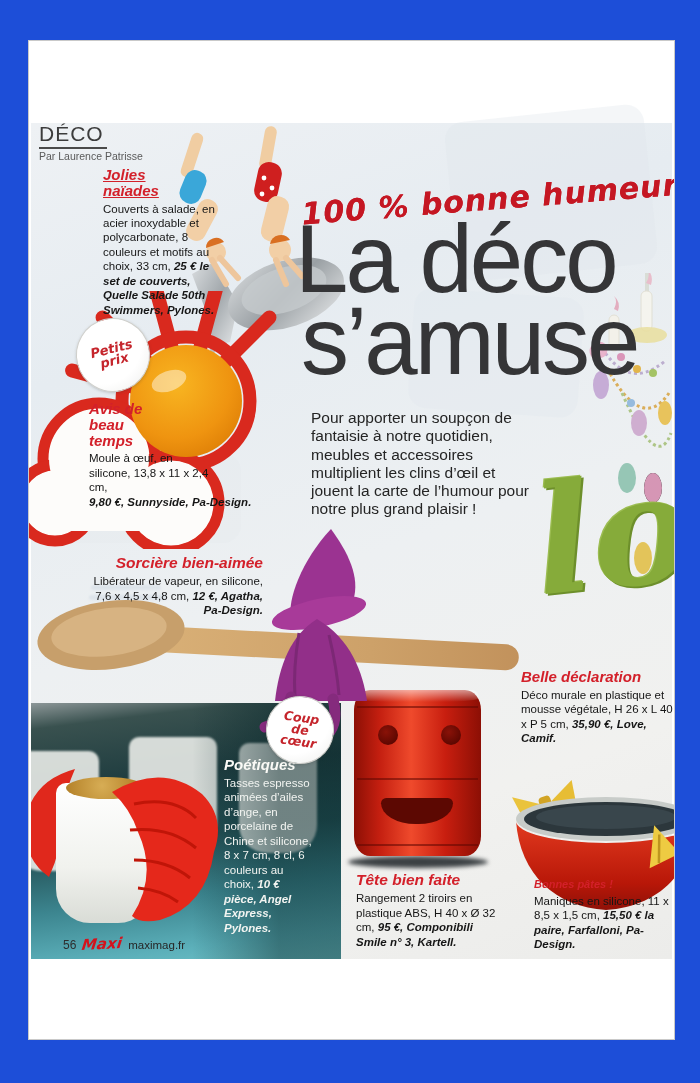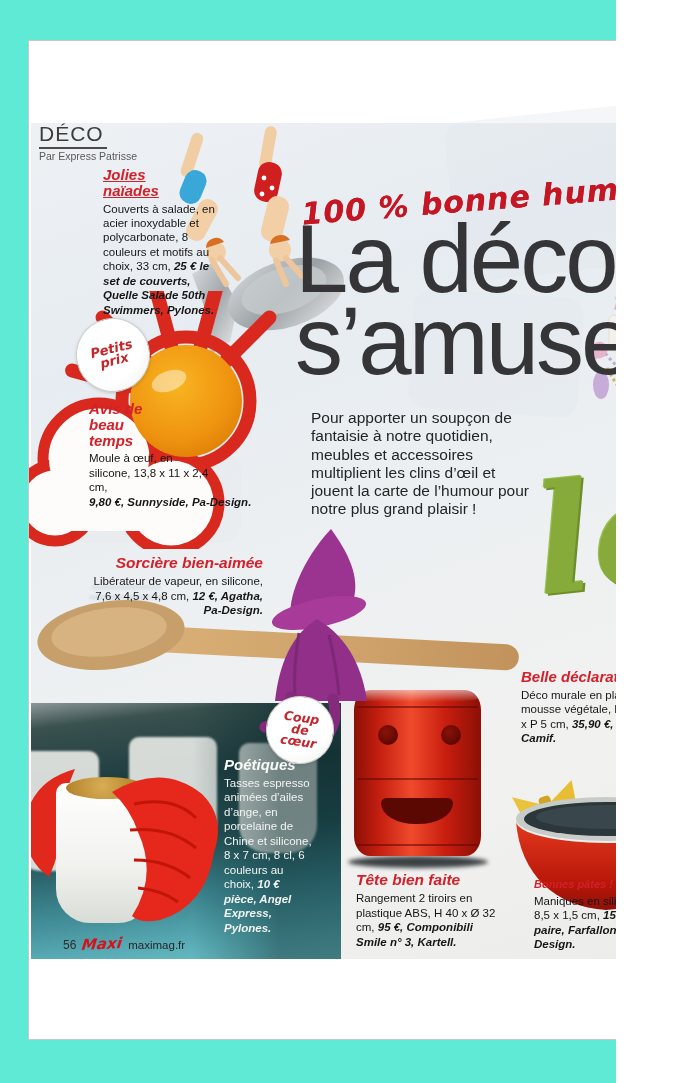--- a/index.html
+++ b/index.html
@@ -1,16 +1,16 @@
 <!DOCTYPE html>
 <html><head>
 <meta charset="utf-8">
 <style>
   html,body{margin:0;padding:0;background:#ffffff;}
-  .stage{position:relative;width:616px;height:1083px;background:#5eead4;overflow:hidden;
+  .stage{position:relative;width:700px;height:1083px;background:#1d4ed8;overflow:hidden;
          font-family:"Liberation Sans",sans-serif;}
   .page{position:absolute;left:28px;top:40px;width:645px;height:998px;background:#fff;
         border:1px solid #c9c9c9;overflow:hidden;}
   .abs{position:absolute;}
 
   
   .photo-bg{left:2px;top:82px;width:641px;height:836px;z-index:0;
     background:linear-gradient(160deg,#eef1f4 0%,#e6ecf1 25%,#edf0f2 52%,#f1f1ef 78%,#ececea 100%);}
   .blob{position:absolute;border-radius:18px;background:#dfe6ec;opacity:.35;}
   .smudge{position:absolute;background:#c6d1de;opacity:.38;border-radius:3px;filter:blur(1px);}
@@ -21,21 +21,21 @@
   .byline{left:10px;top:110px;font:400 10.5px/1 "Liberation Sans",sans-serif;color:#5a5a5a;z-index:6;}
 
   
   .tagline{left:272px;top:142px;width:420px;z-index:6;transform:rotate(-4.5deg);
     font:700 italic 30px/1 "DejaVu Sans",sans-serif;color:#c51723;letter-spacing:1px;
     text-shadow:0 0 .5px #c51723;}
 
   
   .headline{z-index:5;font:500 96px/1 "Liberation Sans",sans-serif;color:#353537;letter-spacing:-3px;}
   .hl1{left:266px;top:170px;}
-  .hl2{left:266px;top:252px;}
+  .hl2{left:272px;top:252px;}
 
   
   .intro{left:282px;top:368px;width:228px;z-index:6;
     font:500 15.5px/1.18 "Liberation Sans",sans-serif;color:#242424;}
 
   
   .cap{font:400 11.5px/1.26 "Liberation Sans",sans-serif;color:#161616;z-index:6;}
   .cap .price{font-style:italic;font-weight:700;}
   .ptitle{display:block;font:700 italic 15px/1.05 "Liberation Sans",sans-serif;color:#d3202a;
           margin:0 0 3px 0;}
@@ -95,21 +95,21 @@
     <div class="blob" style="left:420px;top:-10px;width:200px;height:160px;transform:rotate(-6deg);"></div>
     <div class="blob" style="left:380px;top:170px;width:170px;height:120px;transform:rotate(4deg);opacity:.28;"></div>
     <div class="blob" style="left:30px;top:330px;width:180px;height:90px;opacity:.2;"></div>
     <div class="smudge" style="left:60px;top:462px;width:70px;height:5px;"></div>
     <div class="smudge" style="left:58px;top:472px;width:78px;height:5px;"></div>
     <div class="smudge" style="left:62px;top:482px;width:64px;height:5px;"></div>
     <div class="smudge" style="left:60px;top:492px;width:72px;height:5px;"></div>
   </div>
 
   <div class="abs kicker">DÉCO</div>
-  <div class="abs byline">Par Express Patrisse</div>
+  <div class="abs byline">Par Laurence Patrisse</div>
 
   <svg class="abs" style="left:105px;top:85px;z-index:2;" width="220" height="245" viewBox="0 0 220 245">
     <defs>
       <linearGradient id="steel" x1="0" y1="0" x2="1" y2="1">
         <stop offset="0" stop-color="#d9dcde"></stop>
             <stop offset=".5" stop-color="#9aa0a4"></stop>
             <stop offset="1" stop-color="#e6e8e9"></stop>
       </linearGradient>
     </defs>
 

